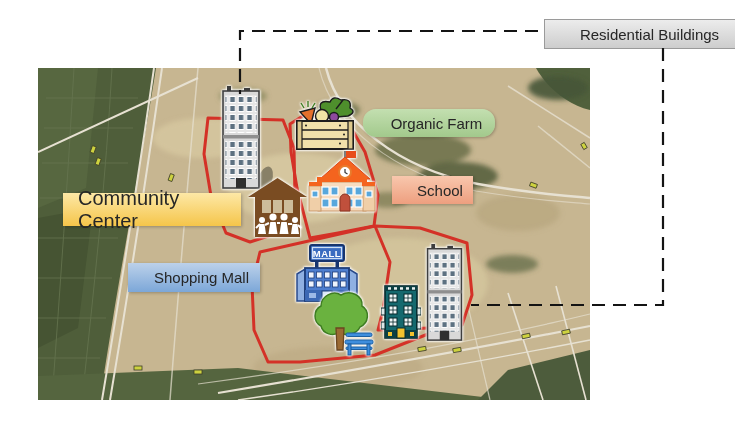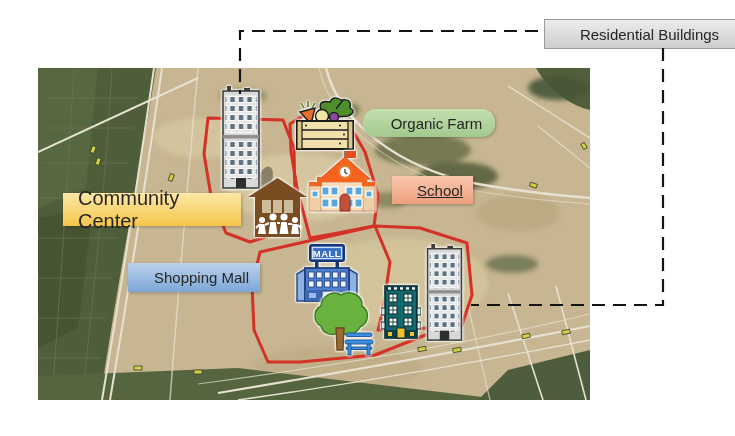--- a/index.html
+++ b/index.html
@@ -9,21 +9,21 @@
   .map svg{display:block;}
   .icon{position:absolute;}
   .icon svg{display:block;filter:drop-shadow(0 0 1.2px #ffffff) drop-shadow(0 0 1.2px #ffffff);}
   .lbl{position:absolute;display:flex;align-items:center;justify-content:center;
        font-size:15px;color:#262626;box-shadow:1px 1px 3px rgba(0,0,0,.25);padding-left:15px;}
   .lbl-residential{left:544px;top:19px;width:179px;height:28px;
        background:linear-gradient(#ececec,#cdcdcd);border:1px solid #9a9a9a;box-shadow:none;}
   .lbl-farm{left:363px;top:109px;width:117px;height:28px;
        background:linear-gradient(#c3dfb0,#a2c98c);border-radius:13px;}
   .lbl-school{left:392px;top:176px;width:66px;height:28px;
-       background:linear-gradient(#f8c7ad,#ee9f7f);text-decoration:underline;}
+       background:linear-gradient(#f8c7ad,#ee9f7f);}
   .lbl-cc{left:63px;top:193px;width:163px;height:33px;font-size:20px;
        background:linear-gradient(#fde8a6,#f5c54a);}
   .lbl-mall{left:128px;top:263px;width:117px;height:29px;
        background:linear-gradient(#bcd1ea,#7ca7d8);}
   .lbl-park{left:230px;top:326px;width:54px;height:29px;
        background:linear-gradient(#c3dfb0,#a2c98c);}
   .overlay{position:absolute;left:0;top:0;pointer-events:none;}
 </style>
 </head>
 <body>

